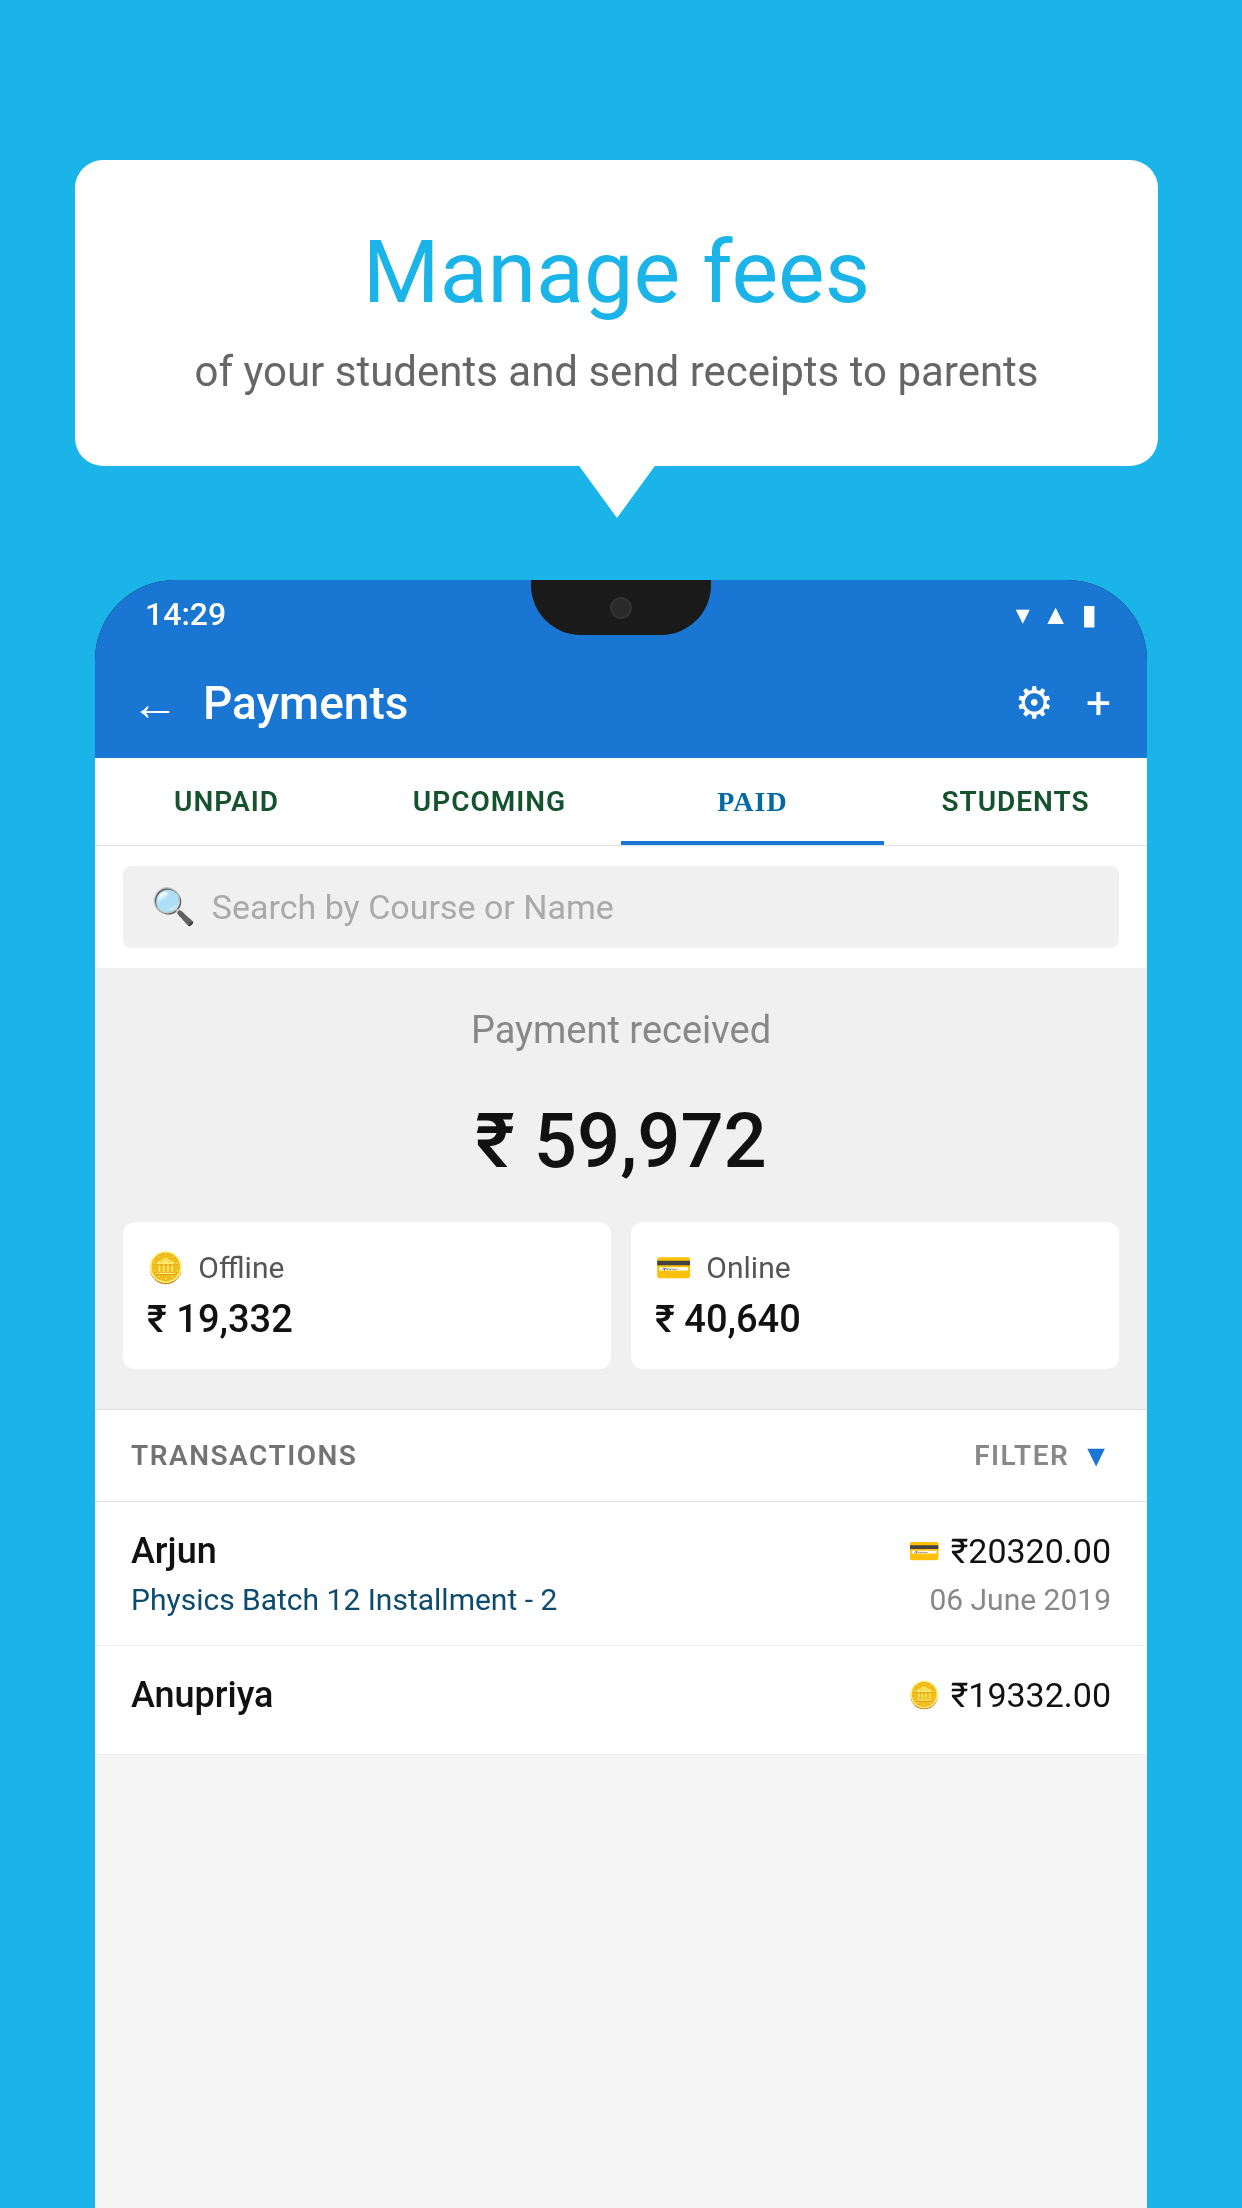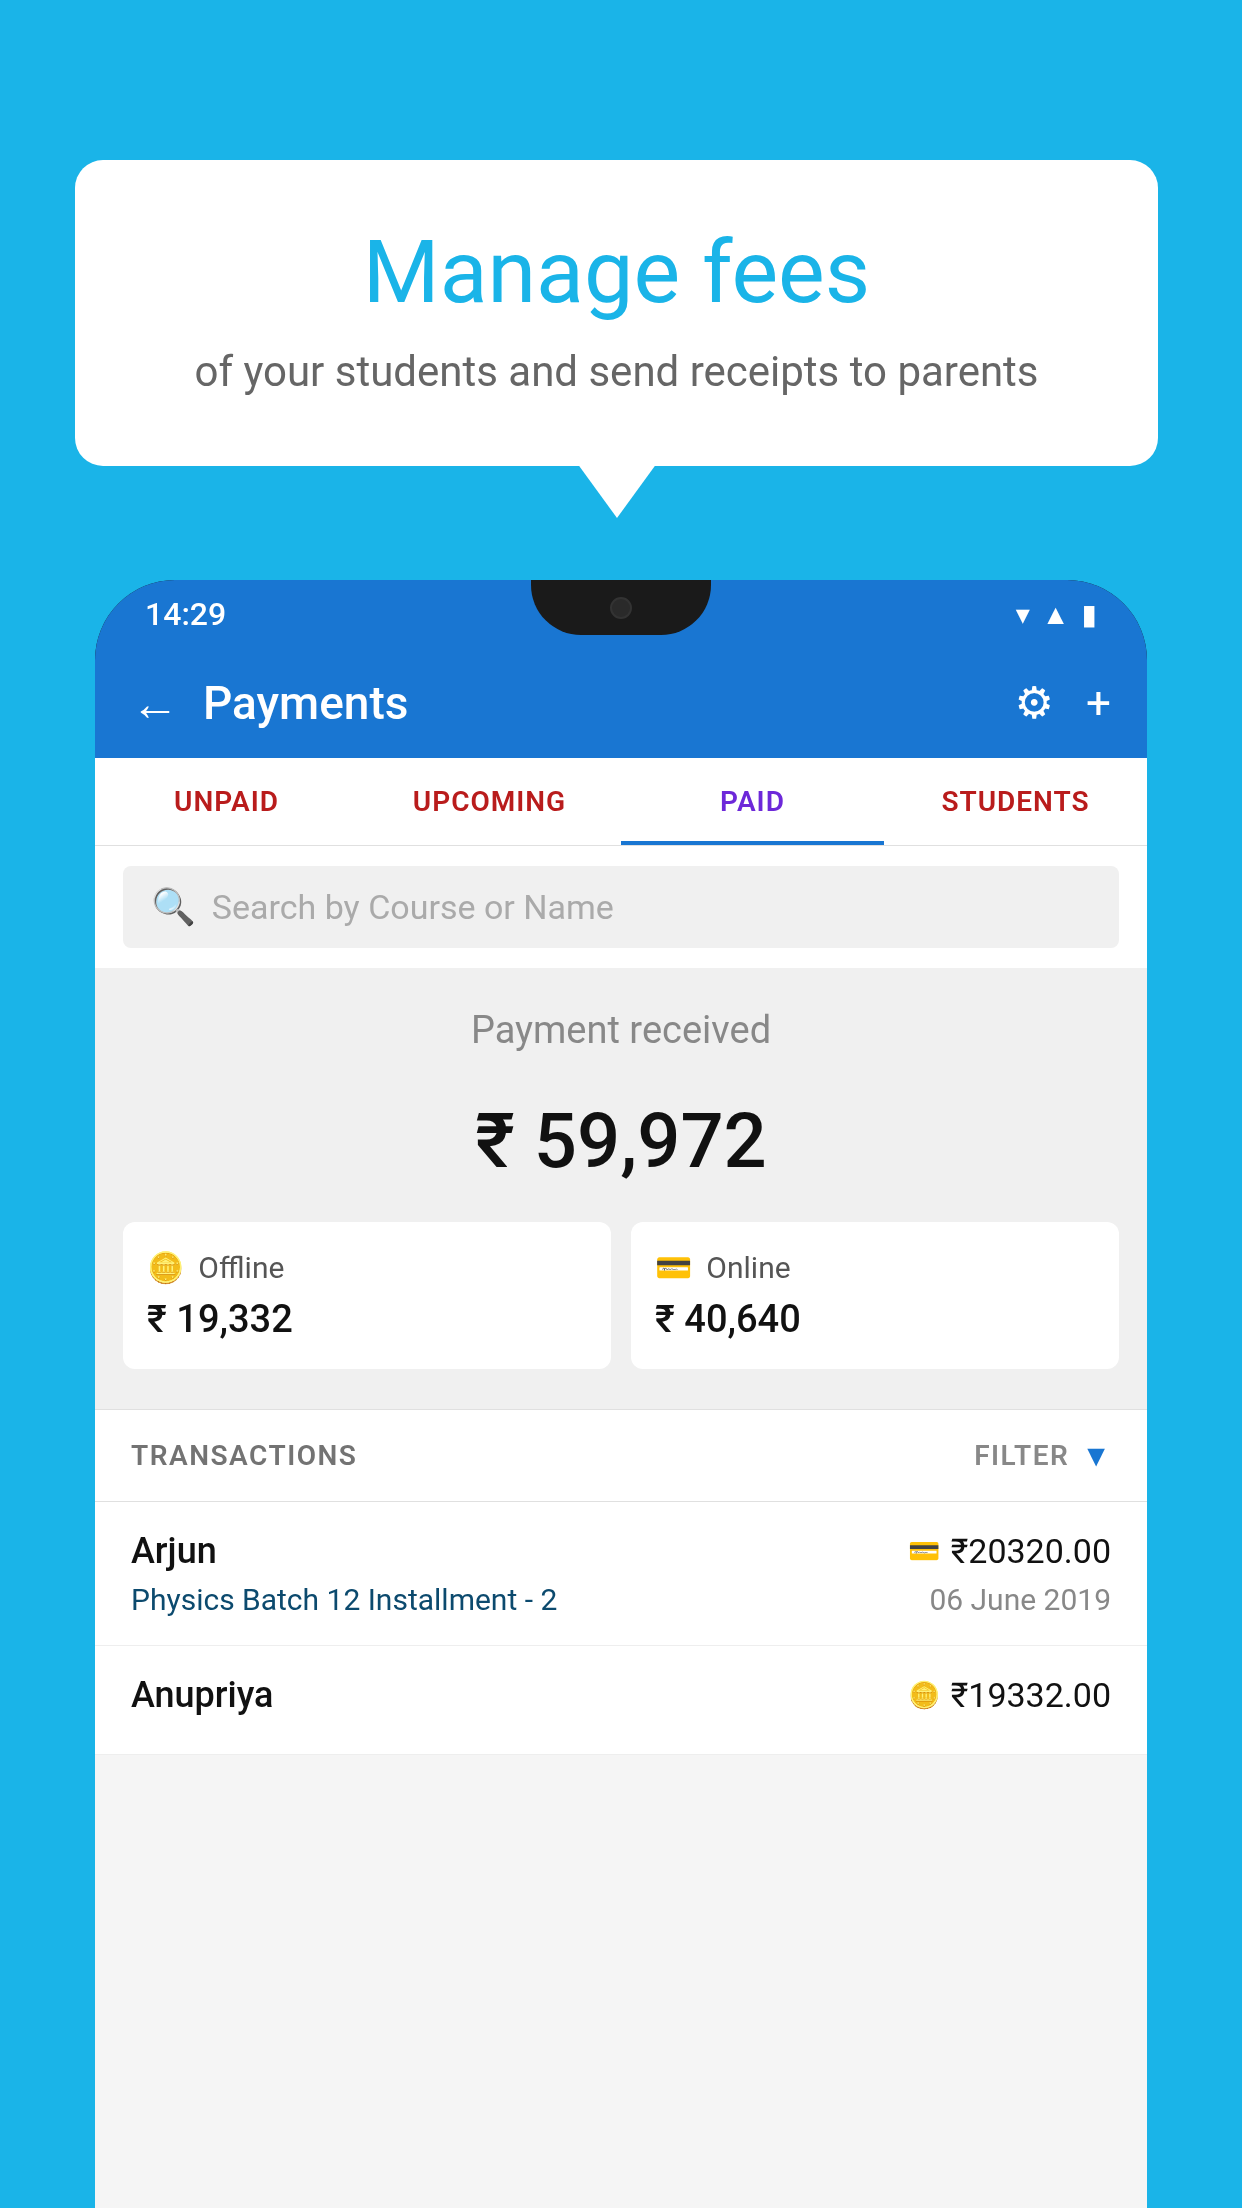--- a/index.html
+++ b/index.html
@@ -165,28 +165,29 @@
       height: 88px;
     }
 
     .tab-item {
       flex: 1;
       display: flex;
       align-items: center;
       justify-content: center;
       font-size: 28px;
       font-weight: 600;
-      color: #b91c1c;
+      color: #14532d;
       cursor: pointer;
       position: relative;
       letter-spacing: 1px;
     }
 
     .tab-item.active {
-      color: #6d28d9;
+      color: #0369a1;
+      font-family: Liberation Serif, serif;
     }
 
     .tab-item.active::after {
       content: '';
       position: absolute;
       bottom: 0;
       left: 0;
       right: 0;
       height: 4px;
       background: #1976d2;

